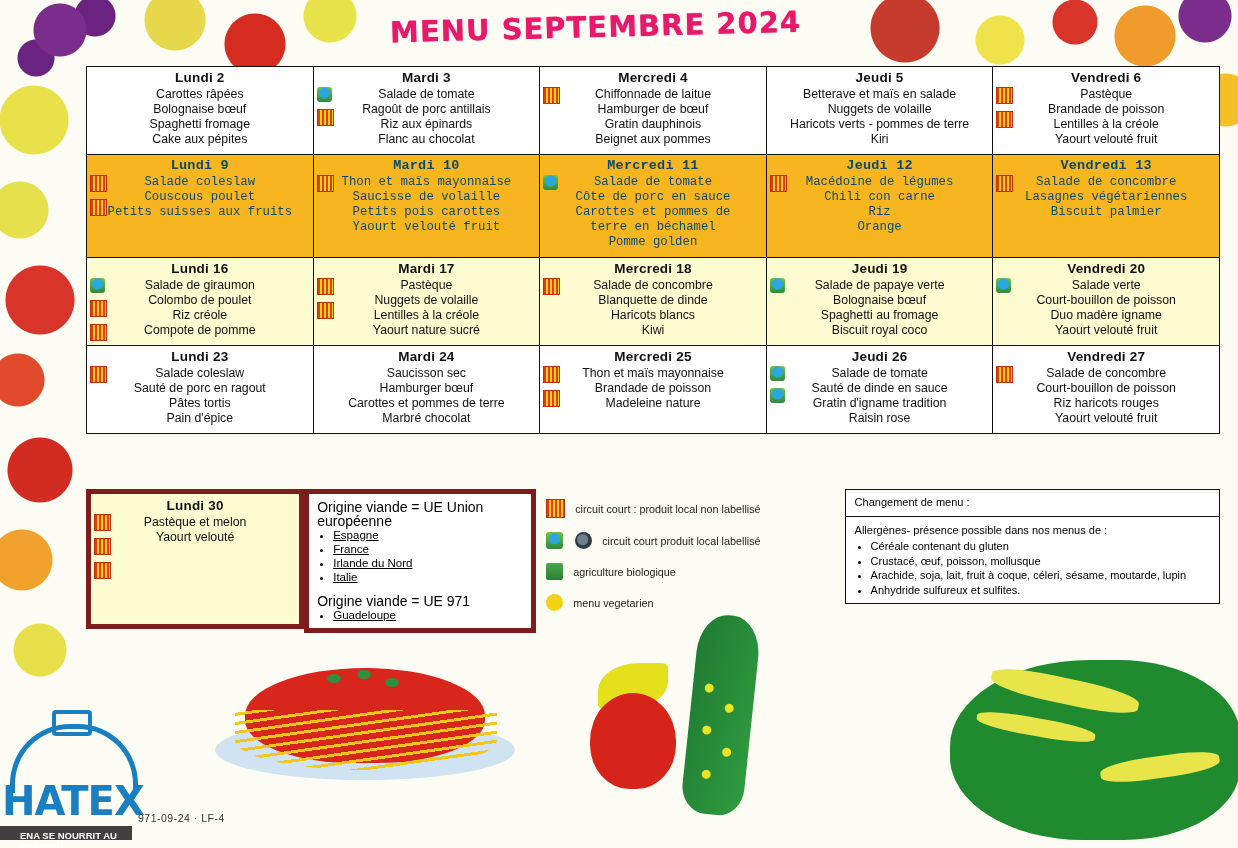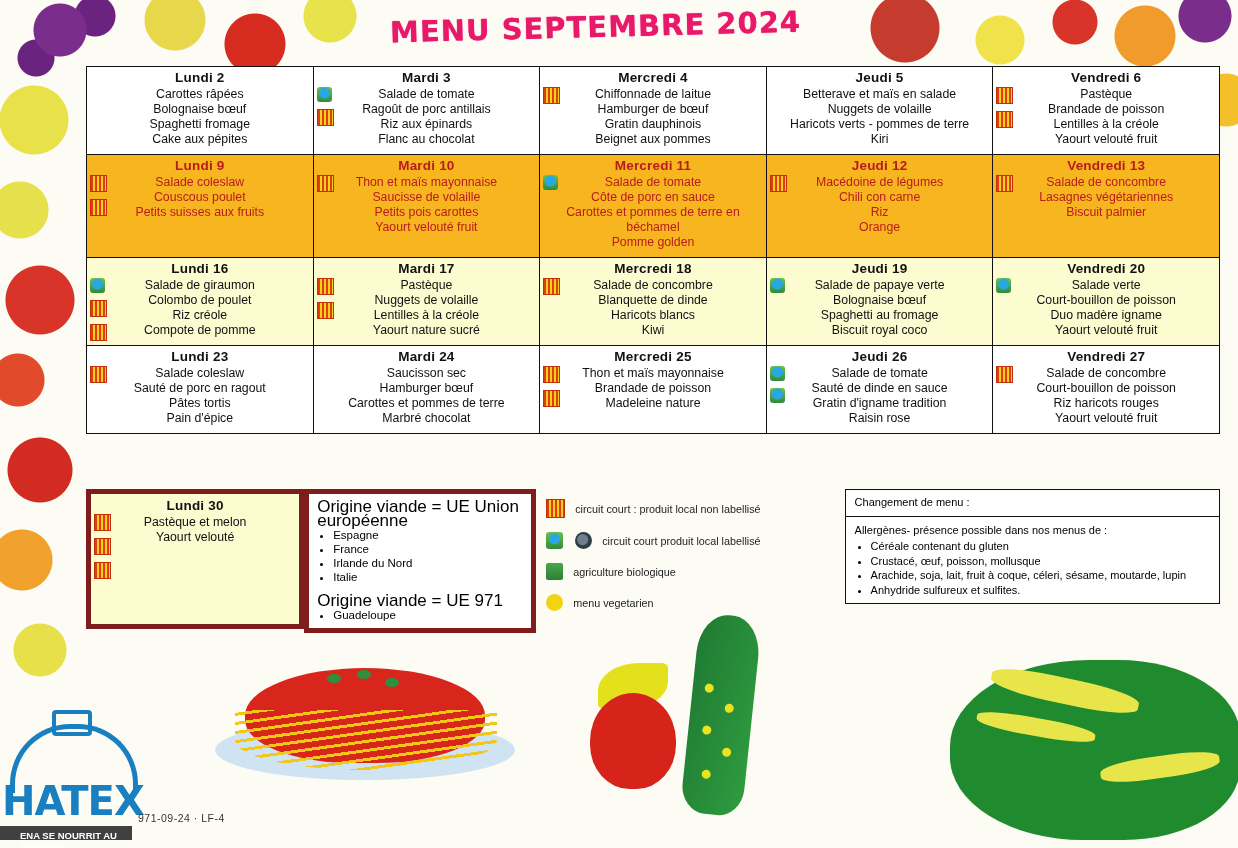--- a/index.html
+++ b/index.html
@@ -67,21 +67,21 @@
   }
   .dishes{
     text-align:center;font-size:12.3px;line-height:15px;color:#111;
     padding:0 14px;
   }
   .dish{white-space:normal;}
 
   
   .row-white td{background:#ffffff;}
   .row-orange td{background:#f7b520;}
-  .row-orange .dayhead,.row-orange .dishes{color:#b91c1c;}
+  .row-orange .dayhead,.row-orange .dishes{color:#0c4a6e;font-family:Liberation Mono, monospace;}
   .row-yellow td{background:#fdfbd0;}
   .row-cream td{background:#ffffff;}
 
   
   .icons{position:absolute;left:3px;top:20px;width:20px;}
   .ic{width:15px;height:15px;margin-bottom:7px;display:block;}
   .ic-cc{ 
     background:
       repeating-linear-gradient(90deg,#e23c12 0 2px, #f6d21a 2px 4px);
     border:1px solid #c0300d;
@@ -107,22 +107,22 @@
   
   .bottom{position:absolute;left:86px;top:489px;width:1134px;z-index:3;}
   .bottom-grid{display:flex;align-items:flex-start;}
 
   .box{border:5px solid #7f1d1d;background:#fff;}
   .box-lundi30{width:226px;min-height:140px;background:#fdfbd0;position:relative;padding:4px 4px 8px 4px;box-sizing:border-box;}
   .box-origine{width:240px;min-height:140px;padding:6px 8px;box-sizing:border-box;font-size:11.5px;line-height:14px;}
   .box-legend{width:272px;min-height:140px;padding:10px 8px;box-sizing:border-box;}
   .box-notes{width:390px;margin-left:46px;}
 
-  .origine-title{font-size:17px;}
-  .origine-list{margin:0 0 0 16px;padding:0;}
+  .origine-title{font-size:14px;}
+  .origine-list{margin:0 0 0 16px;padding:0;text-decoration:underline;}
   .origine-list li{list-style:disc;font-size:11.5px;line-height:14px;}
 
   .legend-row{display:flex;align-items:center;margin-bottom:14px;}
   .legend-row .ic{margin:0 10px 0 2px;width:17px;height:17px;}
   .legend-txt{font-size:10.8px;color:#222;}
 
   .note-block{border:1px solid #111;background:#fff;padding:6px 9px;box-sizing:border-box;}
   .note-block + .note-block{border-top:none;}
   .note-title{font-size:11px;margin-bottom:2px;}
   .note-line{font-size:11px;line-height:14px;}

